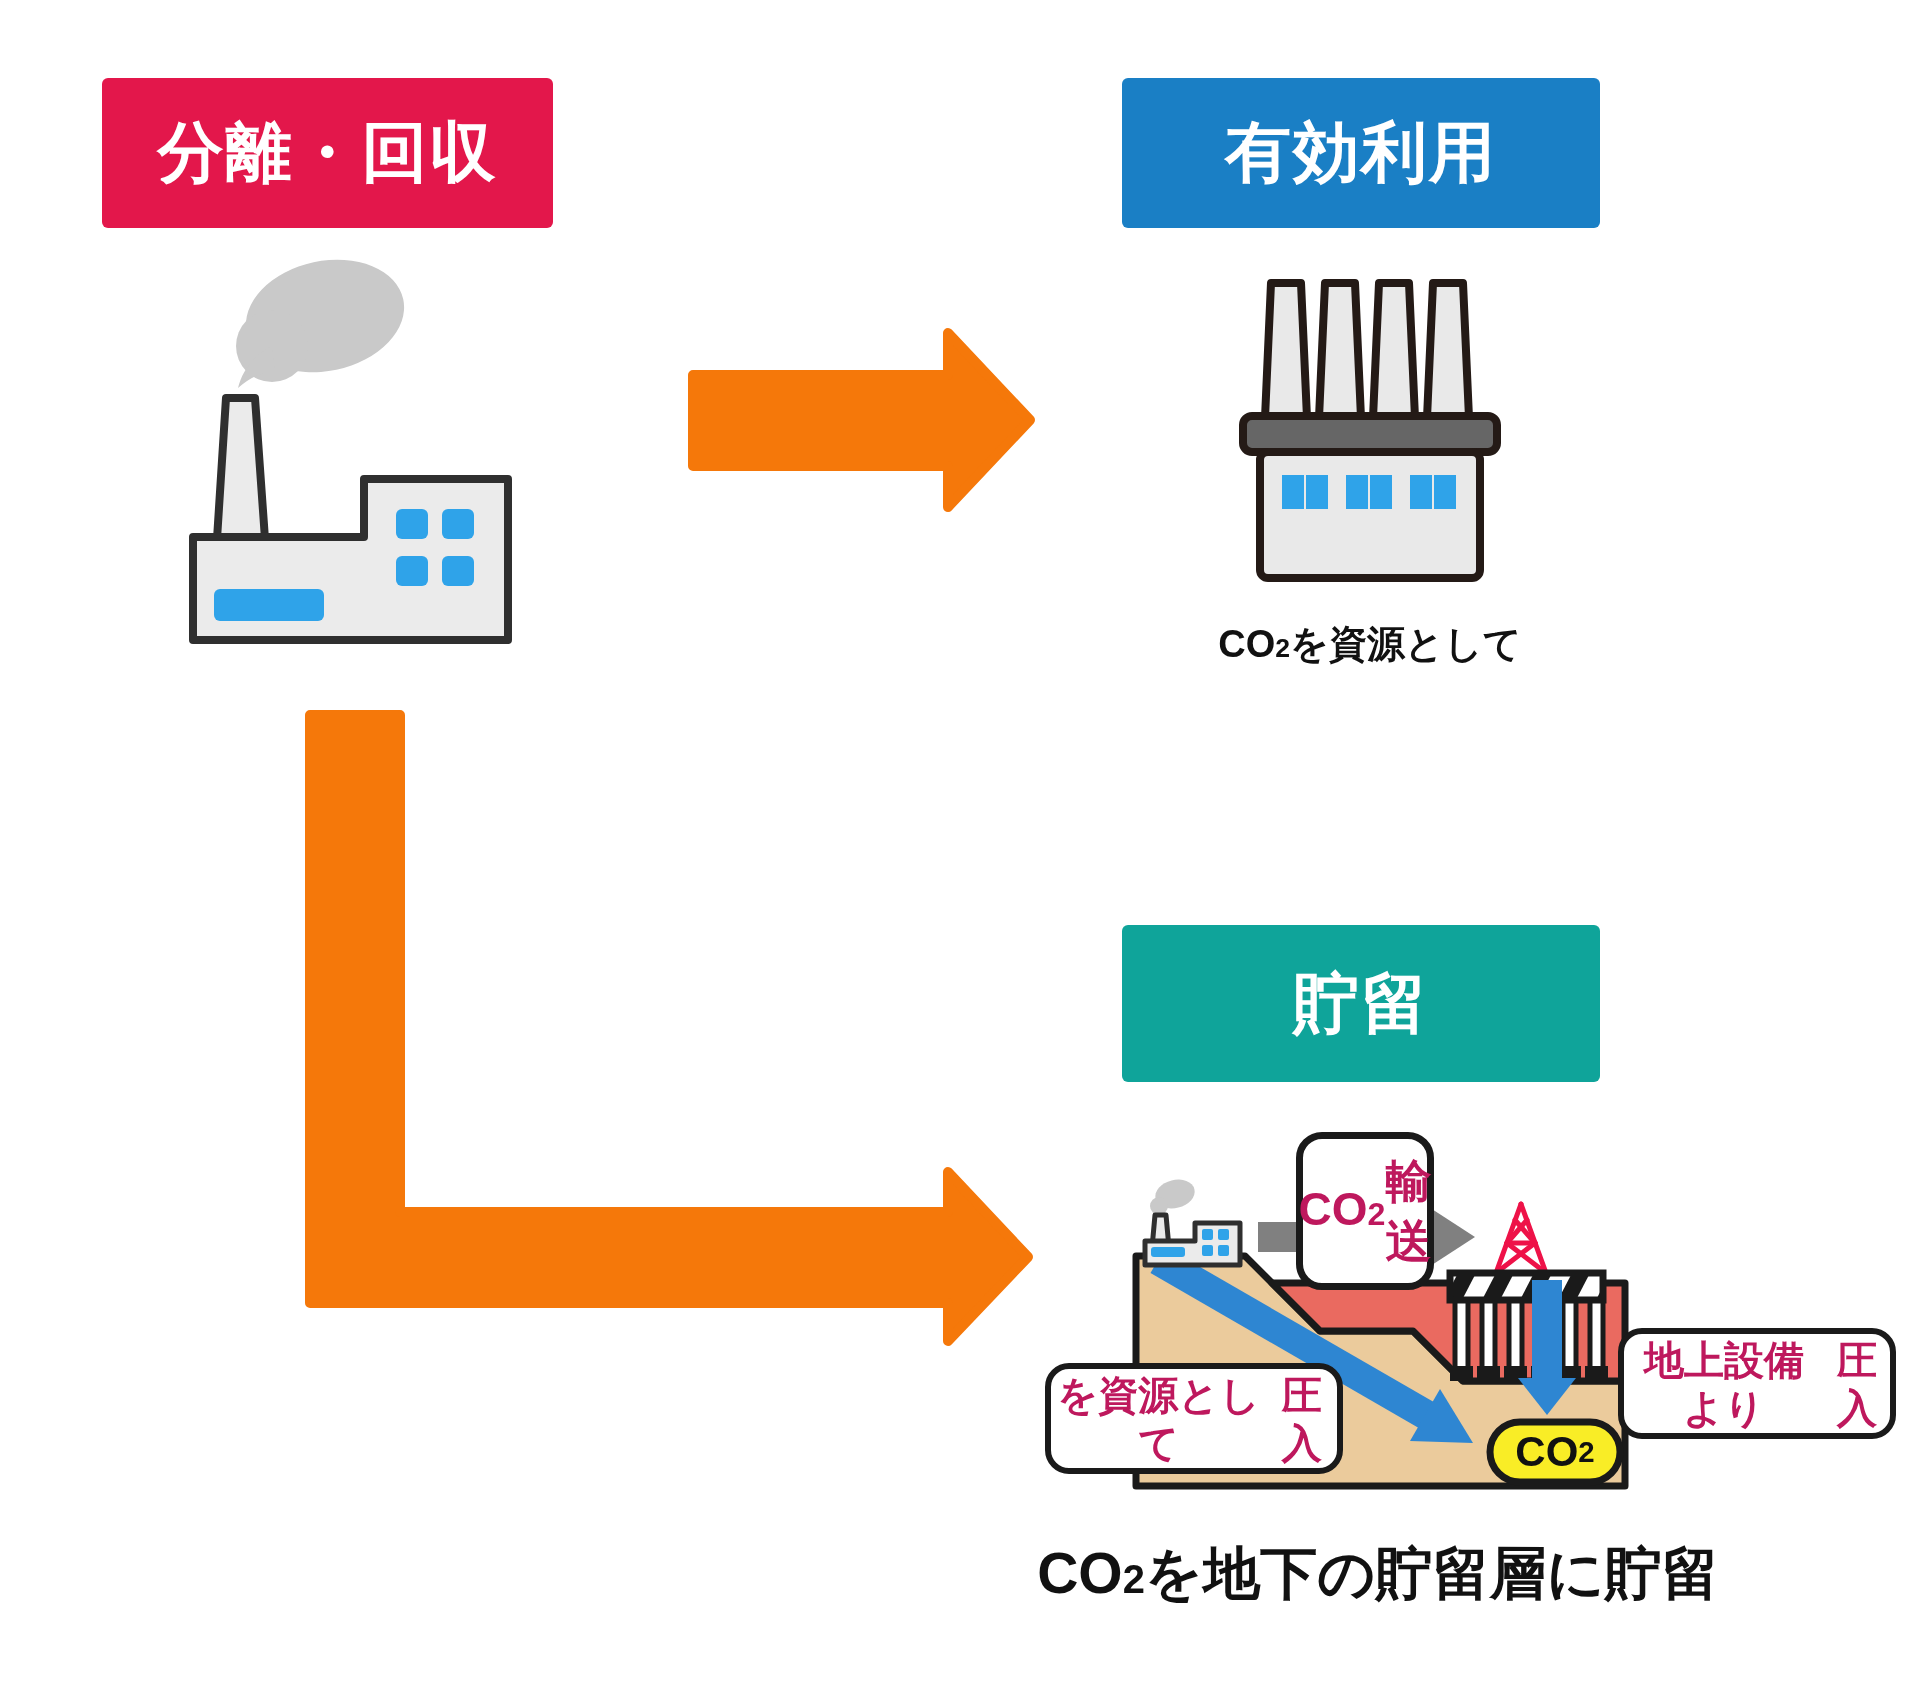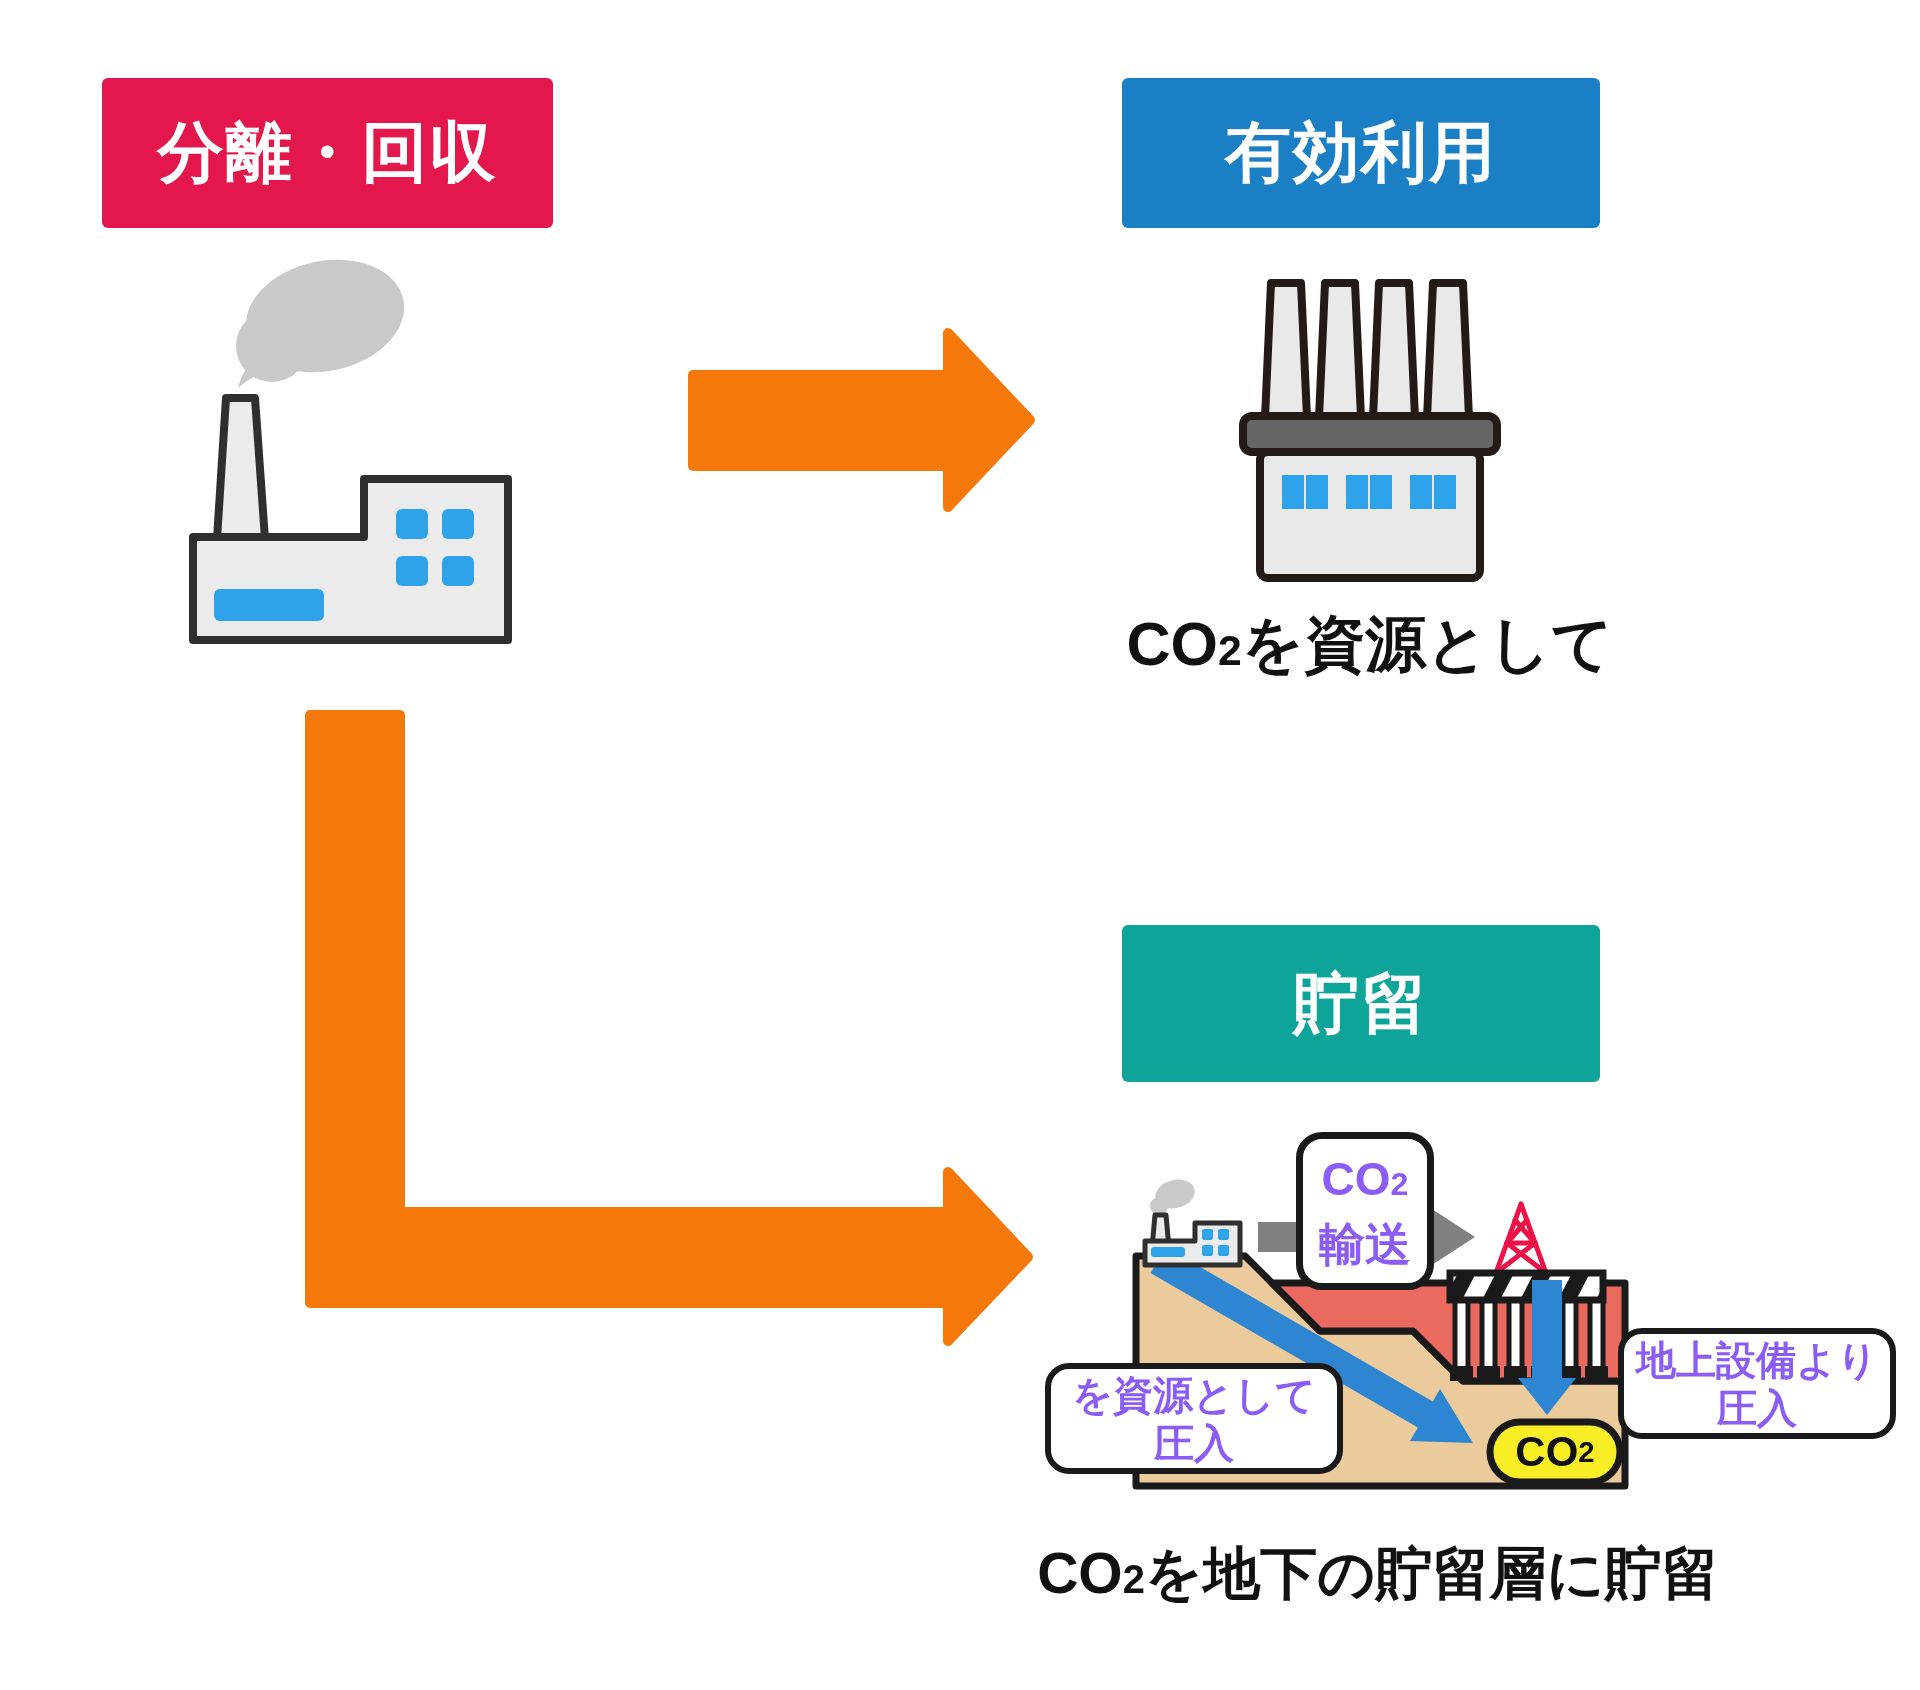--- a/index.html
+++ b/index.html
@@ -11,27 +11,27 @@
   .badge{
     position:absolute;border-radius:6px;color:#fff;font-weight:bold;font-size:66px;
     display:flex;align-items:center;justify-content:center;letter-spacing:2px;
   }
   .badge-capture{left:102px;top:78px;width:451px;height:150px;background:#E3174B;}
   .badge-utilization{left:1122px;top:78px;width:478px;height:150px;background:#1A7FC5;}
   .badge-storage{left:1122px;top:925px;width:478px;height:157px;background:#0FA49A;}
   .caption{
     position:absolute;text-align:center;font-weight:bold;color:#111;
   }
-  .caption-utilization{left:960px;top:606px;width:820px;font-size:61px;line-height:76px;}
+  .caption-utilization{left:960px;top:606px;width:820px;font-size:38px;line-height:76px;}
   .caption-storage{left:1018px;top:1538px;width:720px;font-size:57px;line-height:70px;}
   .sub{font-size:0.70em;}
   .whitebox{
     position:absolute;background:#ffffff;border:6px solid #1a1a1a;border-radius:24px;
-    box-sizing:border-box;display:flex;flex-direction:column;align-items:center;justify-content:center;
-    font-weight:bold;text-align:center;color:#8b5cf6;
+    box-sizing:border-box;display:flex;flex-direction:row;align-items:center;justify-content:center;
+    font-weight:bold;text-align:center;color:#be185d;
   }
   .box-transport{left:1296px;top:1132px;width:138px;height:158px;font-size:46px;line-height:60px;border-width:7px;border-radius:26px;}
   .box-ground{left:1045px;top:1363px;width:298px;height:111px;font-size:40px;line-height:48px;}
   .box-sea{left:1618px;top:1328px;width:278px;height:111px;font-size:40px;line-height:48px;}
   svg{position:absolute;display:block;}
 </style>
 </head>
 <body>
 
 <div id="canvas">

